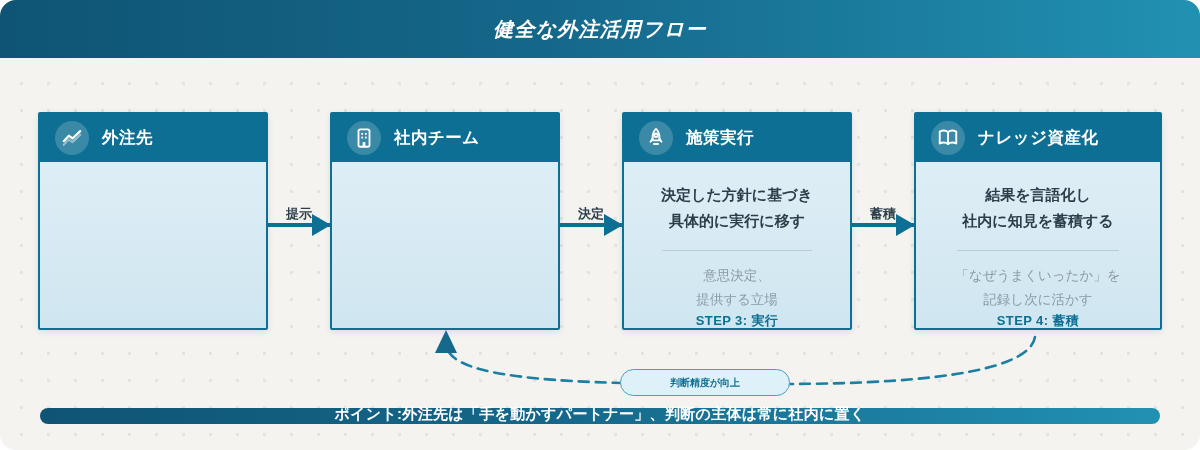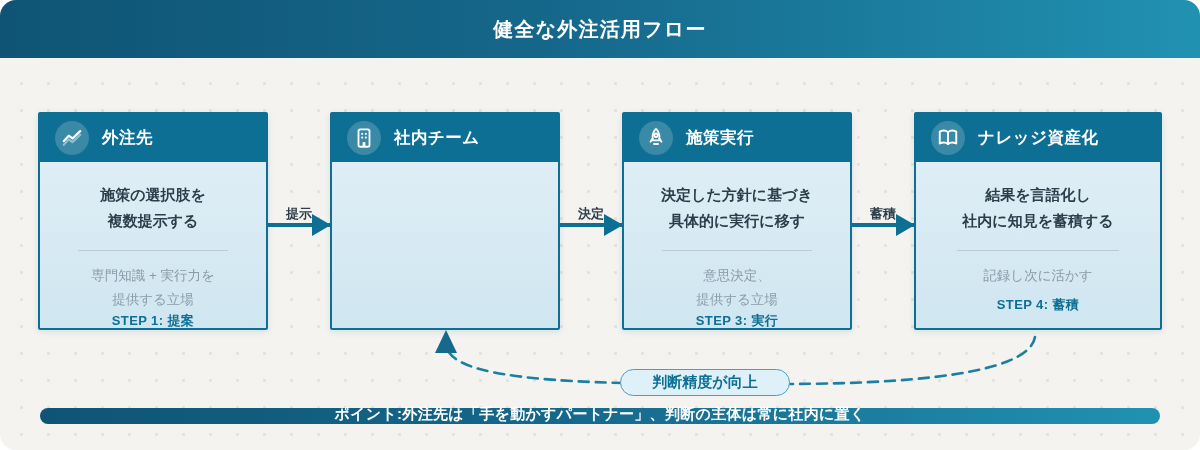--- a/index.html
+++ b/index.html
@@ -8,21 +8,21 @@
     border-radius:16px;background-color:#f4f3f0;
     background-image:radial-gradient(#e4e3df 1.5px, transparent 1.6px);
     background-size:27px 27px;background-position:8px 70px;
   }
   
   .titlebar{
     position:absolute;left:0;top:0;width:100%;height:58px;
     background:linear-gradient(90deg,#0f5474 0%,#15678a 45%,#2191b2 100%);
     display:flex;align-items:center;justify-content:center;
   }
-  .titlebar h1{margin:0;color:#ffffff;font-size:20px;font-weight:700;letter-spacing:.06em;}
+  .titlebar h1{margin:0;color:#ffffff;font-size:20px;font-weight:700;letter-spacing:.06em;font-style:italic;}
   
   .flow-row{position:absolute;left:38px;right:38px;top:112px;height:218px;display:flex;}
   .card{
     flex:0 0 230px;display:flex;flex-direction:column;
     border:2px solid #0e6f94;border-radius:2px;overflow:hidden;
     background:linear-gradient(180deg,#e3f0f7 0%,#cfe6f0 100%);
     box-shadow:0 2px 6px rgba(15,84,116,.12);box-sizing:border-box;
   }
   .card.last{flex:1 1 auto;}
   .card-head{
@@ -55,21 +55,21 @@
     width:0;height:0;border-left:19px solid #0e6f94;
     border-top:11px solid transparent;border-bottom:11px solid transparent;
   }
   
   .feedback-svg{position:absolute;left:0;top:325px;width:1200px;height:90px;pointer-events:none;}
   .feedback-pill{
     position:absolute;left:620px;top:369px;width:170px;height:27px;
     background:#def1f9;border:1.5px solid #4a9fbe;border-radius:14px;
     display:flex;align-items:center;justify-content:center;box-sizing:border-box;
   }
-  .feedback-pill span{font-size:15px;font-weight:700;color:#0e6f94;}
+  .feedback-pill span{font-size:10px;font-weight:700;color:#0e6f94;}
   
   .footerbar{
     position:absolute;left:40px;right:40px;top:408px;height:16px;border-radius:16px;
     background:linear-gradient(90deg,#0f5474 0%,#15678a 45%,#2191b2 100%);
     display:flex;align-items:flex-end;justify-content:center;
   }
   .footerbar span{color:#ffffff;font-size:15px;font-weight:700;letter-spacing:.02em;}
 </style>
 </head>
 <body>
@@ -84,32 +84,20 @@
 
     <section class="card">
       <div class="card-head">
         <span class="icon-circle">
           <svg width="22" height="22" viewBox="0 0 24 24" fill="none" stroke="#ffffff" stroke-width="2.4" stroke-linecap="round" stroke-linejoin="round">
             <polyline points="3,15.5 8.5,9.5 12.5,12.5 21,4.5"></polyline>
             <polyline points="3,19.5 8.5,13.5 12.5,16.5 21,8.5" opacity="0.45"></polyline>
           </svg>
         </span>
         <h2>外注先</h2>
-      </div>
-      <div class="card-body">
-        <div class="desc">
-          <div>施策の選択肢を</div>
-          <div>複数提示する</div>
-        </div>
-        <div class="divider"></div>
-        <div class="sub">
-          <div>専門知識 + 実行力を</div>
-          <div>提供する立場</div>
-        </div>
-        <div class="step-label">STEP 1: 提案</div>
       </div>
     </section>
 
     <div class="connector">
       <div class="conn-inner">
         <span class="conn-label">提示</span>
         <span class="conn-arrow"></span>
       </div>
     </div>
 
@@ -180,20 +168,21 @@
         </span>
         <h2>ナレッジ資産化</h2>
       </div>
       <div class="card-body">
         <div class="desc">
           <div>結果を言語化し</div>
           <div>社内に知見を蓄積する</div>
         </div>
         <div class="divider"></div>
         <div class="sub">
+          <div>「なぜうまくいったか」を</div>
           <div>記録し次に活かす</div>
         </div>
         <div class="step-label">STEP 4: 蓄積</div>
       </div>
     </section>
 
   </div>
 
   <svg class="feedback-svg" viewBox="0 0 1200 90">
     <path d="M 1035 12 C 1030 42 950 59 780 59 L 705 59 C 540 59 462 50 448 26" fill="none" stroke="#1b7fa3" stroke-width="2.6" stroke-dasharray="10 7" stroke-linecap="round"></path>

